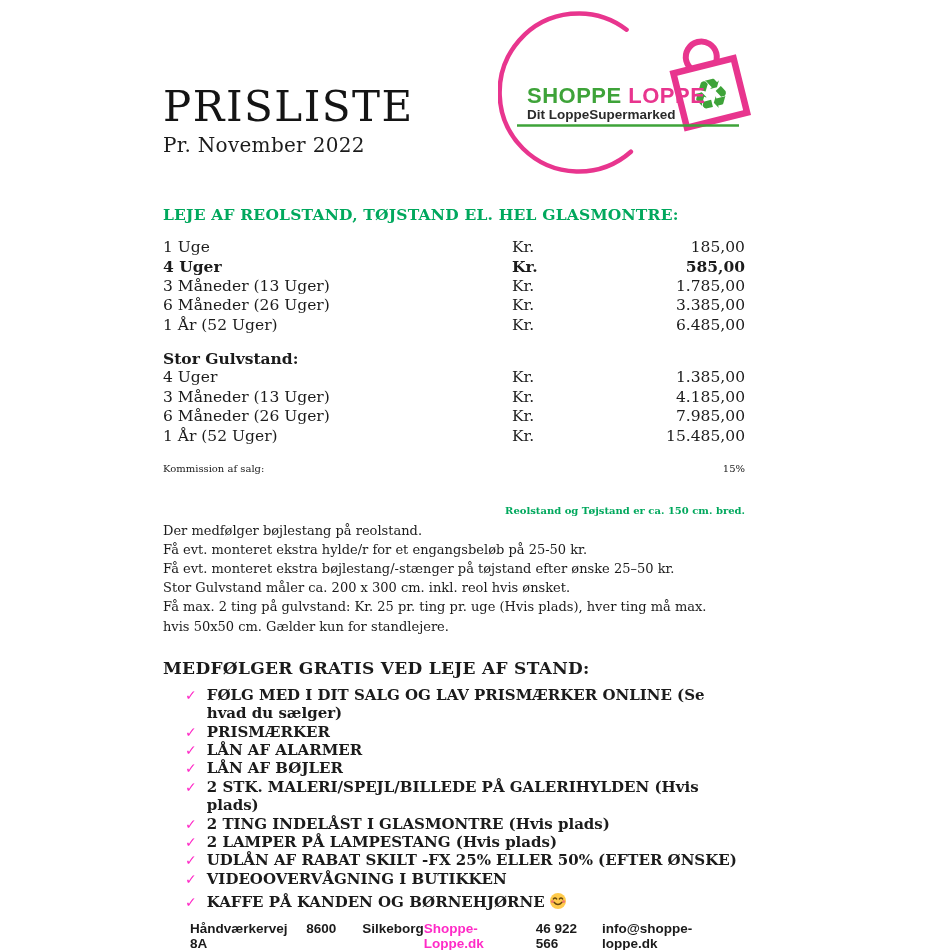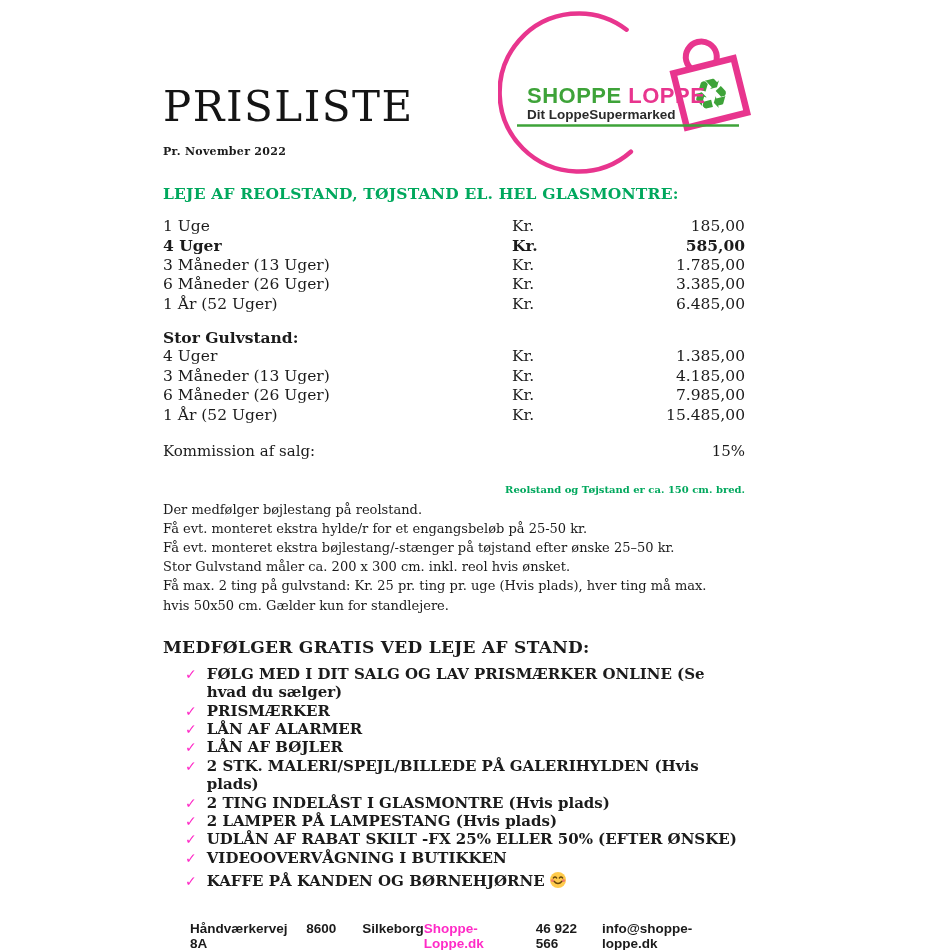--- a/index.html
+++ b/index.html
@@ -5,34 +5,34 @@
   * { margin:0; padding:0; box-sizing:border-box; }
   html,body { background:#ffffff; }
   .page {
     position:relative; width:950px; height:950px; margin:0 auto;
     background:#ffffff; overflow:hidden;
     font-family:"DejaVu Serif", serif; color:#1b1b1b;
   }
   
   .title-block { position:absolute; left:163px; top:84px; }
   .doc-title { font-size:42px; font-weight:400; letter-spacing:1.5px; color:#141414; line-height:1.1; }
-  .doc-subtitle { font-size:11px; font-weight:700; margin-top:15px; letter-spacing:0.3px; }
+  .doc-subtitle { font-size:20px; font-weight:400; margin-top:3px; letter-spacing:0.3px; }
   .logo-wrap { position:absolute; left:498px; top:0; width:262px; height:192px; }
   
-  .content { position:absolute; left:163px; top:184px; width:582px; }
+  .content { position:absolute; left:163px; top:205px; width:582px; }
   .green-heading {
     color:#00A85D; font-weight:700; font-size:15.5px; line-height:19px; letter-spacing:0.2px;
   }
   .rows-block { margin-top:14px; }
   .price-row { position:relative; height:19.4px; font-size:15.5px; }
   .price-row .pr-cur { position:absolute; left:349px; top:0; }
   .price-row .pr-price { position:absolute; right:0; top:0; }
   .price-row.bold { font-weight:700; }
   .sub-heading { font-weight:700; font-size:15.5px; line-height:19.4px; margin-top:14px; }
-  .commission-row { position:relative; margin-top:17px; height:19.4px; font-size:15px; }
+  .commission-row { position:relative; margin-top:17px; height:19.4px; font-size:10px; }
   .commission-row .cm-value { position:absolute; right:0; top:0; }
   .note-heading { margin-top:19px; color:#00A85D; font-weight:700; font-size:10px; line-height:19.2px;text-align:right; }
   .para-line { font-size:13px; line-height:19.2px; }
   .included-heading { margin-top:22px; font-size:17px; font-weight:700; letter-spacing:0.3px; line-height:21px; }
   .check-list { list-style:none; margin-top:7px; padding-left:22px; }
   .check-list li {
     display:flex; align-items:baseline; gap:10px;
     font-weight:700; font-size:15px; line-height:18.4px;
   }
   .check-list li.last { margin-top:4px; }

